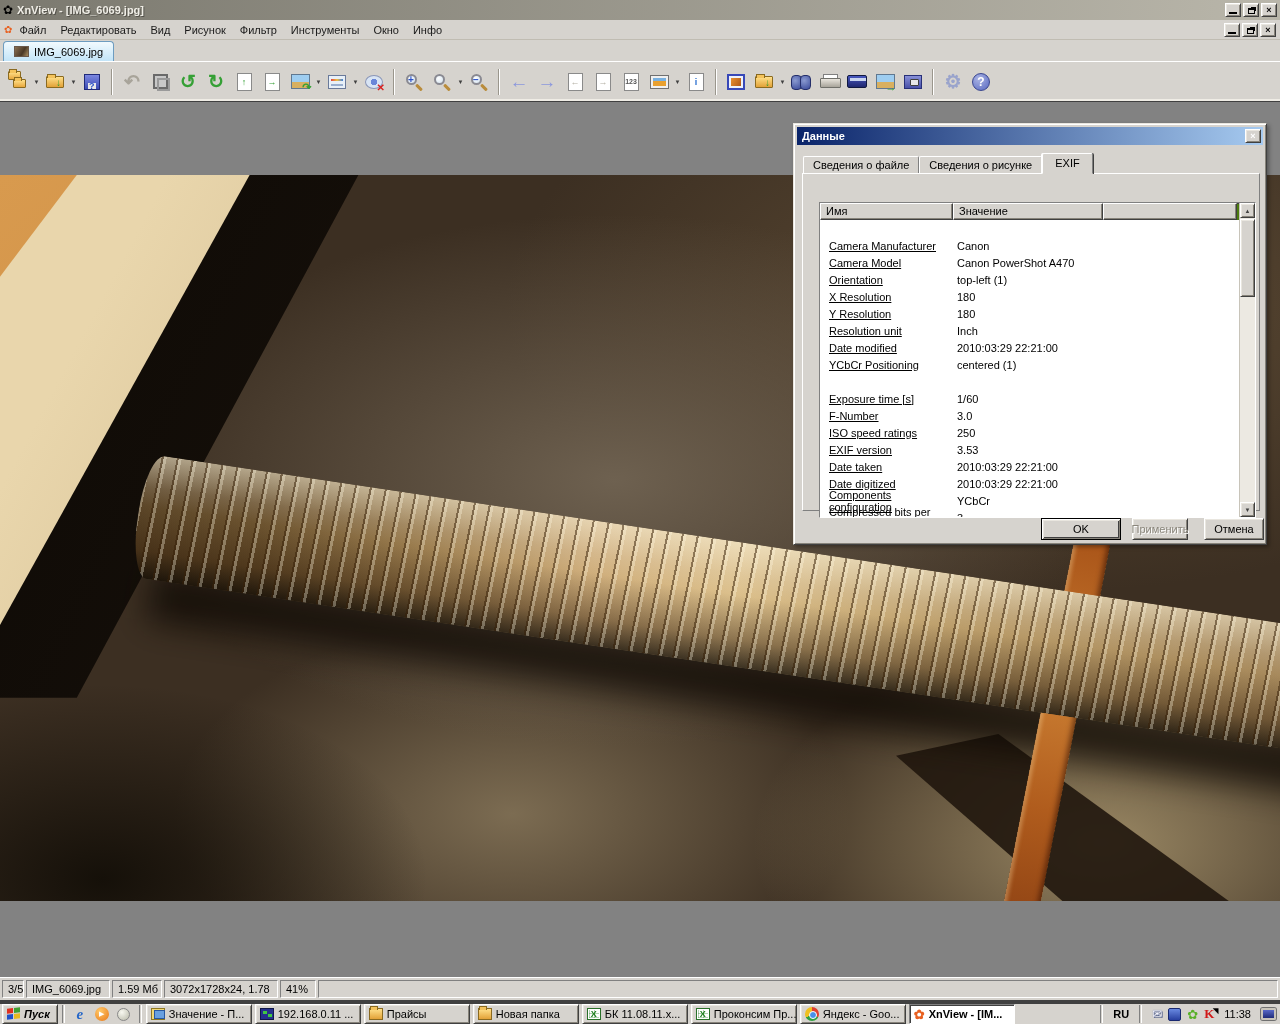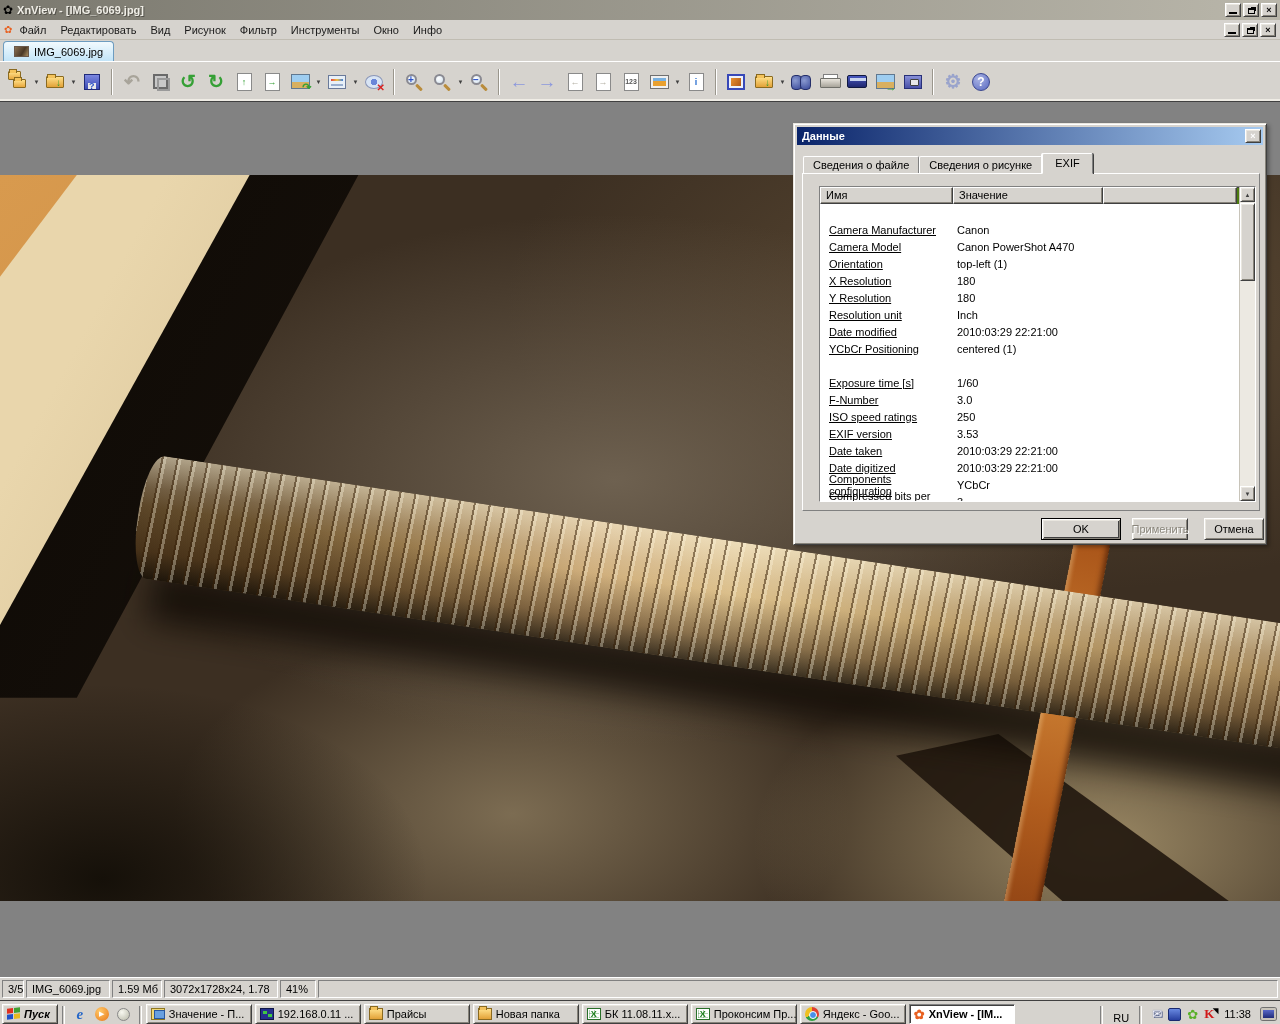--- a/index.html
+++ b/index.html
@@ -149,21 +149,21 @@
                background:linear-gradient(to right,#0a246a,#a6caf0); color:#fff; font-weight:bold;
                display:flex; align-items:center; padding:0 2px 0 5px; }
   .dlg-title .t { flex:1; }
   .dlg-tabs { position:absolute; left:9px; top:29px; height:21px; display:flex; align-items:flex-end; }
   .dlg-tab { height:18px; padding:2px 9px 0; background:#d6d3ce; border:1px solid; margin-right:0;
              border-color:#ffffff #808080 #d6d3ce #ffffff; border-radius:2px 2px 0 0; position:relative; }
   .dlg-tab.active { height:21px; z-index:3; padding:3px 12px 0;
                     box-shadow:-1px 0 0 #fff, 1px 0 0 #404040; }
   .dlg-panel { position:absolute; left:8px; top:49px; width:458px; height:338px; background:#d6d3ce;
                border:1px solid; border-color:#ffffff #808080 #808080 #ffffff; }
-  .tbl { position:absolute; left:16px; top:12px; width:437px; height:316px; background:#4d7c0f;
+  .tbl { position:absolute; left:16px; top:28px; width:437px; height:316px; background:#4d7c0f;
          border:1px solid; border-color:#808080 #ffffff #ffffff #808080;
          box-shadow: inset 1px 1px 0 #404040; display:flex; }
   .tbl-main { width:419px; display:flex; flex-direction:column; }
   .tbl-hdr { height:17px; display:flex; flex:none; }
   .hcell { background:#d6d3ce; border:1px solid; border-color:#ffffff #404040 #404040 #ffffff;
            box-shadow: inset -1px -1px 0 #87837a; padding:1px 5px; }
   .tbl-body { flex:1; overflow:hidden; position:relative; background:#fff; }
   .trow { height:17px; display:flex; align-items:center; }
   .trow .c1 { width:133px; padding-left:9px;text-decoration:underline; }
   .trow .c2 { padding-left:4px; }
@@ -177,33 +177,33 @@
   .dbtn.disabled { color:#8a867c; text-shadow:1px 1px 0 #fff; }
 
   
   .statusbar { position:absolute; left:0; top:977px; width:1280px; height:23px; background:#d6d3ce;
                border-top:1px solid #ffffff; display:flex; align-items:center; padding:1px 2px; gap:2px; }
   .scell { height:18px; border:1px solid; border-color:#808080 #ffffff #ffffff #808080;
            padding:2px 5px; white-space:nowrap; overflow:hidden; }
 
   
   .taskbar { position:absolute; left:0; top:1000px; width:1280px; height:24px; background:#d6d3ce;
-             border-top:1px solid #404040; display:flex; align-items:flex-end; padding:0 2px; }
+             border-top:4px solid #404040; display:flex; align-items:center; padding:0 2px; }
   .startbtn { height:20px; display:flex; align-items:center; gap:4px; padding:0 7px 0 4px; font-weight:bold;
               font-style:italic; }
   .winflag { width:13px; height:12px; position:relative; transform:skewY(-6deg); }
   .winflag i { position:absolute; width:6px; height:5px; }
   .winflag .r { left:0; top:0; background:#e03020; } .winflag .g { left:7px; top:0; background:#40a030; }
   .winflag .b { left:0; top:6px; background:#2050c8; } .winflag .y { left:7px; top:6px; background:#e8b820; }
   .tb-vsep { width:3px; height:18px; margin:0 4px; border-left:1px solid #808080; border-right:1px solid #fff; }
   .qk { width:22px; height:20px; display:flex; align-items:center; justify-content:center; }
   .task { height:20px; width:106px; margin-right:3px; display:flex; align-items:center; gap:4px;
           padding:0 4px; overflow:hidden; white-space:nowrap; }
   .task.active { background:#fff; border-color:#808080 #ffffff #ffffff #808080; box-shadow:inset 1px 1px 0 #404040; font-weight:bold; }
-  .lang { padding:0 6px; font-weight:normal; }
+  .lang { padding:0 6px; font-weight:bold; }
   .tray { display:flex; align-items:center; gap:6px; padding:0 2px 0 6px; height:20px; }
   .clock { padding:0 4px; }
 
   .ic12 { width:14px; height:12px; flex:none; position:relative; }
   .ie-e { color:#2868c8; font-family:"Liberation Serif",serif; font-style:italic; font-weight:bold; font-size:15px; }
   .wmp { width:14px; height:14px; border-radius:50%; background:radial-gradient(circle at 35% 30%,#ffc868,#e87818);
          display:flex;align-items:center;justify-content:center;color:#fff;font-size:7px; }
   .deskq { width:13px; height:13px; border-radius:50%; background:radial-gradient(circle at 35% 30%,#f8f8f0,#b8b8a8);
            border:1px solid #888; }
   .ol-ic { background:#f0d878; border:1px solid #907820; }

